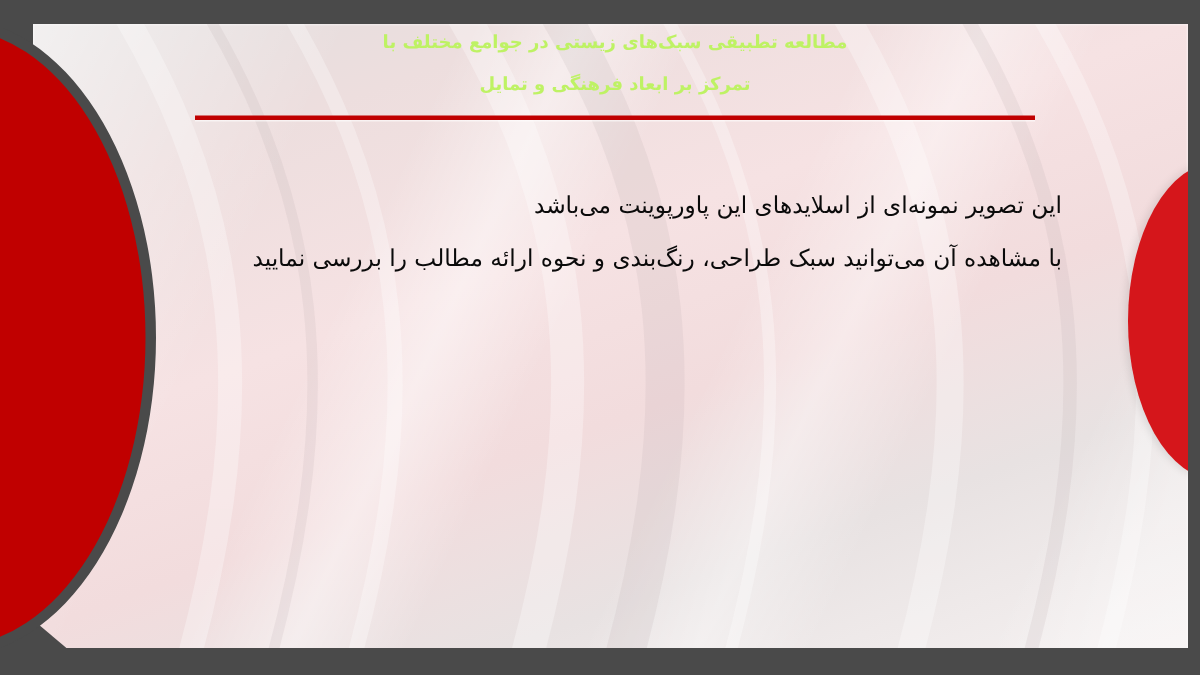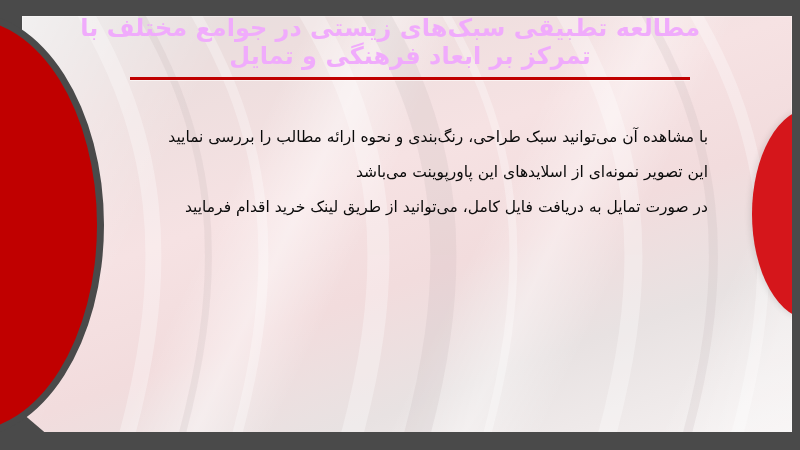--- a/index.html
+++ b/index.html
@@ -94,22 +94,22 @@
 
   
   .title-block {
     position: absolute;
     left: 120px;
     top: 14px;
     width: 580px;
     text-align: center;
   }
   .title-line {
-    color: #f0abfc;
-    font-size: 24px;
+    color: #bef264;
+    font-size: 12px;
     font-weight: bold;
     line-height: 28px;
     direction: rtl;
     white-space: nowrap;
   }
   .title-rule {
     margin: 7px auto 0 auto;
     width: 560px;
     height: 3px;
     background: #c00000;
@@ -182,21 +182,20 @@
   <div class="arc-right"></div>
   <div class="edge-right"></div>
 
   <div class="title-block">
     <div class="title-line">مطالعه تطبیقی سبک‌های زیستی در جوامع مختلف با</div>
     <div class="title-line">تمرکز بر ابعاد فرهنگی و تمایل</div>
     <div class="title-rule"></div>
   </div>
 
   <div class="body-block">
+    <div class="body-line">این تصویر نمونه‌ای از اسلایدهای این پاورپوینت می‌باشد</div>
     <div class="body-line">با مشاهده آن می‌توانید سبک طراحی، رنگ‌بندی و نحوه ارائه مطالب را بررسی نمایید</div>
-    <div class="body-line">این تصویر نمونه‌ای از اسلایدهای این پاورپوینت می‌باشد</div>
-    <div class="body-line">در صورت تمایل به دریافت فایل کامل، می‌توانید از طریق لینک خرید اقدام فرمایید</div>
   </div>
 
   <div class="band-top"></div>
   <div class="band-bottom"></div>
 
 </div>
 
 </body></html>

